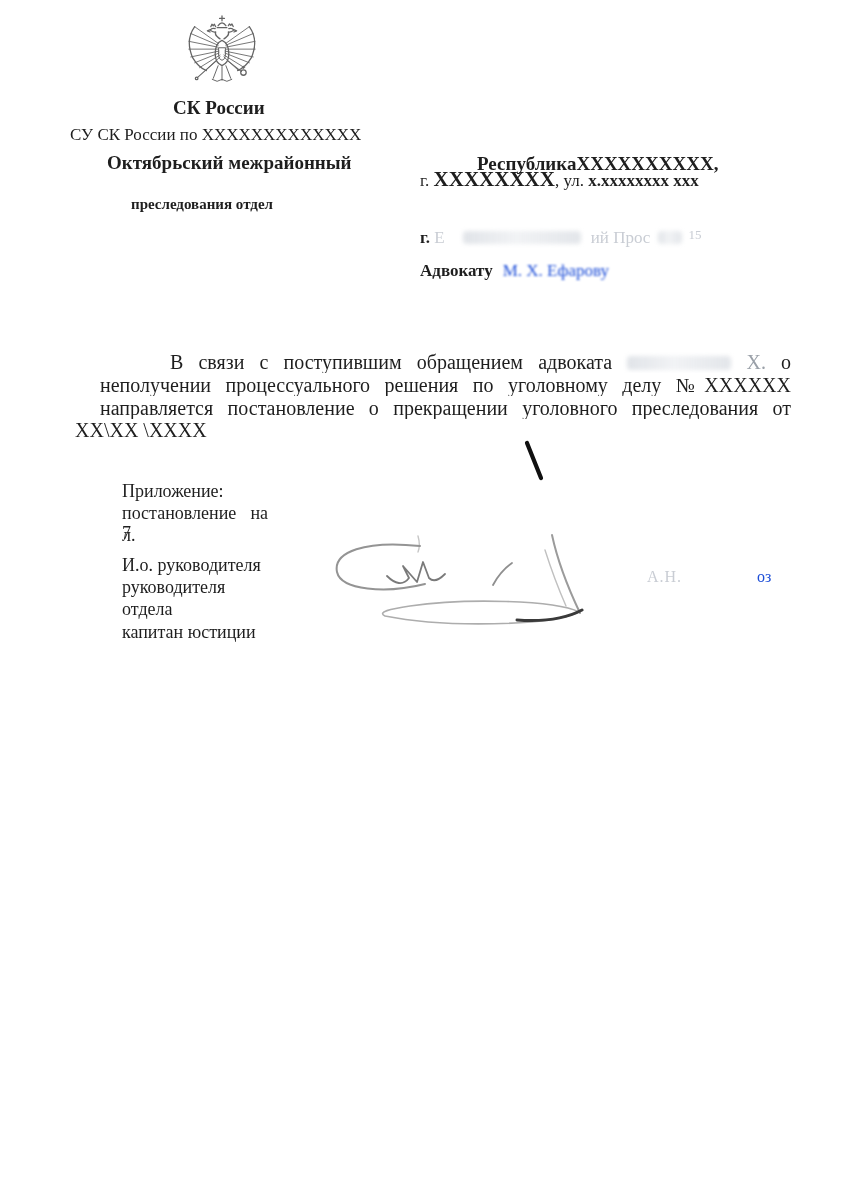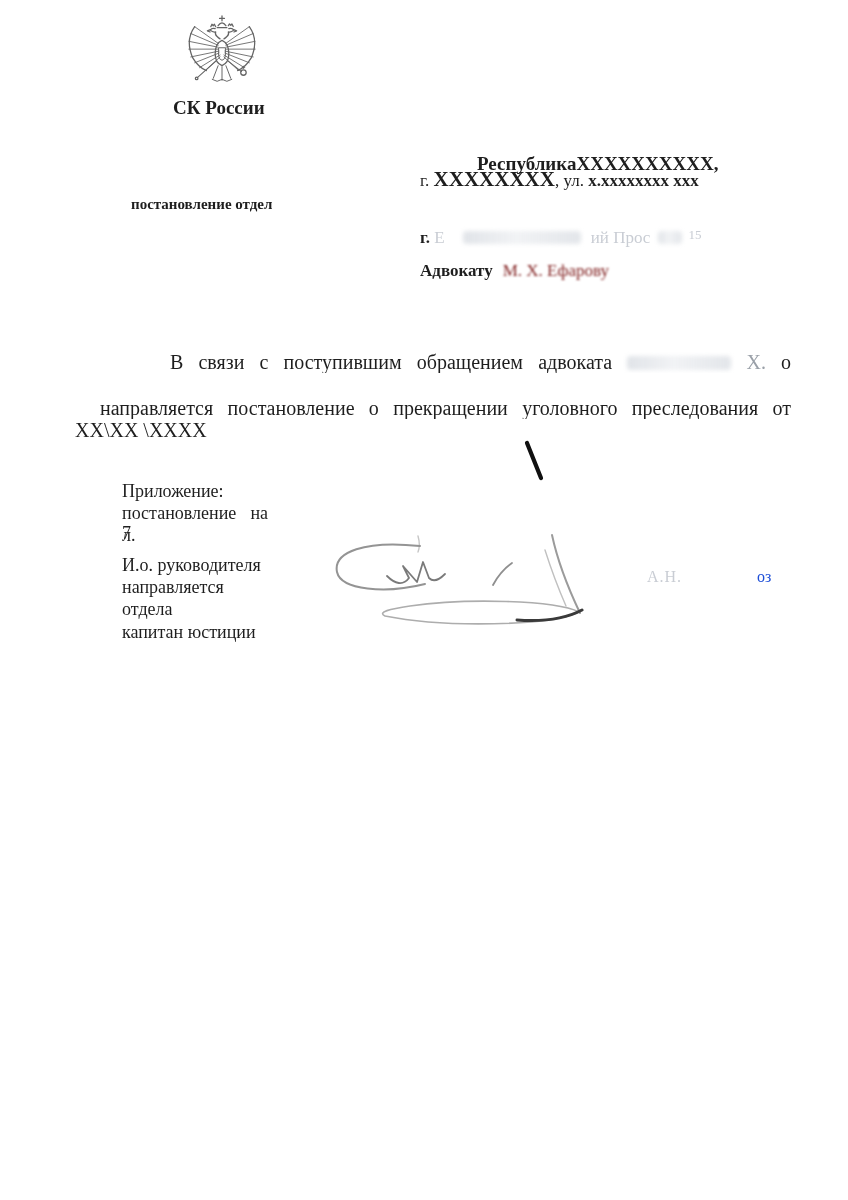--- a/index.html
+++ b/index.html
@@ -5,21 +5,21 @@
   html,body{margin:0;padding:0;background:#ffffff;}
   .page{
     position:relative;width:848px;height:912px;background:#ffffff;overflow:hidden;
     font-family:"Liberation Serif","DejaVu Serif",serif;color:#1e1e1e;
   }
   .abs{position:absolute;white-space:nowrap;line-height:1.12;}
   .b{font-weight:bold;}
   .ws{white-space:pre;}
   .just{white-space:normal;text-align:justify;text-align-last:justify;overflow:hidden;}
   .faded{color:#c9cdd4;filter:blur(0.7px);}
-  .faded2{color:#7f1d1d;filter:blur(0.9px);}
+  .faded2{color:#1d4ed8;filter:blur(0.9px);}
   .gray{color:#9aa0a8;}
   .smudge{
     display:inline-block;height:13px;border-radius:4px;vertical-align:-1px;
     background:linear-gradient(90deg,rgba(188,195,205,.45),rgba(206,211,219,.28) 45%,rgba(188,195,205,.42));
     filter:blur(2px);
   }
   .emblem-wrap svg{filter:blur(0.25px) opacity(0.88);}
   .sig-wrap svg{filter:blur(0.2px);}
   .sp{display:inline-block;height:1px;}
 </style>
@@ -44,41 +44,44 @@
       <path stroke-width="1.1" d="M34,49 L15,66"></path>
         <circle cx="14" cy="67" r="1.3"></circle>
       <path stroke-width="1.1" d="M46,49 L60,60"></path>
         <circle cx="62" cy="61" r="2.8"></circle>
       <path stroke-width="0.9" d="M62,57 v-2.5 M60.6,55.6 h2.8"></path>
     </svg>
   </div>
 
   <div class="abs b" style="left:173px;top:97px;font-size:19px;">СК России</div>
 
-  <div class="abs b" style="left:131px;top:196px;font-size:15px;">постановление отдел</div>
+  <div class="abs" style="left:70px;top:125px;font-size:17px;">СУ СК России по ХХХХХХХХХХХХХ</div>
+  <div class="abs b" style="left:107px;top:152px;font-size:19px;">Октябрьский межрайонный</div>
+  <div class="abs b" style="left:131px;top:196px;font-size:15px;">преследования отдел</div>
 
   <div class="abs b" style="left:477px;top:153px;font-size:19px;">РеспубликаХХХХХХХХХХ,</div>
 
   <div class="abs" style="left:420px;top:168px;font-size:17px;"><span>г. </span><span class="b" style="font-size:21px;">ХХХХХХХХ</span><span>, ул. </span><span class="b">х.хххххххх ххх</span></div>
 
   <div class="abs" style="left:420px;top:228px;font-size:17px;"><span class="b">г. </span><span class="faded">Е</span><span class="sp" style="width:18px;"></span><span class="smudge" style="width:118px;"></span><span class="sp" style="width:10px;"></span><span class="faded">ий Прос</span><span class="sp" style="width:8px;"></span><span class="smudge" style="width:24px;"></span><span class="sp" style="width:6px;"></span><span class="faded" style="font-size:13px;vertical-align:4px;">15</span></div>
 
   <div class="abs" style="left:420px;top:261px;font-size:17px;"><span class="b">Адвокату</span><span class="sp" style="width:10px;"></span><span class="faded2">М. Х. Ефарову</span></div>
 
   <div class="abs just" style="left:170px;top:351px;width:621px;font-size:20px;"><span>В связи с поступившим обращением адвоката</span> <span class="smudge" style="width:104px;height:14px;"></span> <span class="gray">Х.</span> <span>о</span></div>
 
+  <div class="abs just" style="left:100px;top:374px;width:691px;font-size:20px;">неполучении процессуального решения по уголовному делу №ХХХХХХ</div>
   <div class="abs just" style="left:100px;top:397px;width:691px;font-size:20px;">направляется постановление о прекращении уголовного преследования от</div>
   <div class="abs" style="left:75px;top:419px;font-size:20px;">ХХ\ХХ \ХХХХ</div>
 
   <div class="abs" style="left:122px;top:481px;font-size:18px;">Приложение:</div>
   <div class="abs just" style="left:122px;top:503px;width:146px;font-size:18px;">постановление на 7</div>
   <div class="abs" style="left:122px;top:525px;font-size:18px;">л.</div>
 
   <div class="abs" style="left:122px;top:555px;font-size:18px;">И.о. руководителя</div>
-  <div class="abs" style="left:122px;top:577px;font-size:18px;">направляется</div>
+  <div class="abs" style="left:122px;top:577px;font-size:18px;">руководителя</div>
   <div class="abs" style="left:122px;top:599px;font-size:18px;">отдела</div>
   <div class="abs" style="left:122px;top:622px;font-size:18px;">капитан юстиции</div>
 
   <div class="abs sig-wrap" style="left:325px;top:420px;width:280px;height:215px;">
     <svg width="280" height="215" viewBox="0 0 280 215" fill="none" stroke-linecap="round" stroke-linejoin="round">
       <path d="M202,23 L216,58" stroke="#101010" stroke-width="4.2"></path>
       <path d="M93,116 c2,7 2,11 0,16" stroke="#c6c6c6" stroke-width="1.4"></path>
       <path d="M95,126 C40,120 8,132 12,152 C16,170 60,174 100,164" stroke="#949494" stroke-width="2"></path>
       <path d="M62,156 c8,8 16,10 22,2 l-6,-12 14,16 6,-20 6,16 c4,4 10,2 16,-4" stroke="#7a7a7a" stroke-width="1.8"></path>
       <path d="M168,165 C174,154 180,148 187,143" stroke="#8f8f8f" stroke-width="1.8"></path>

